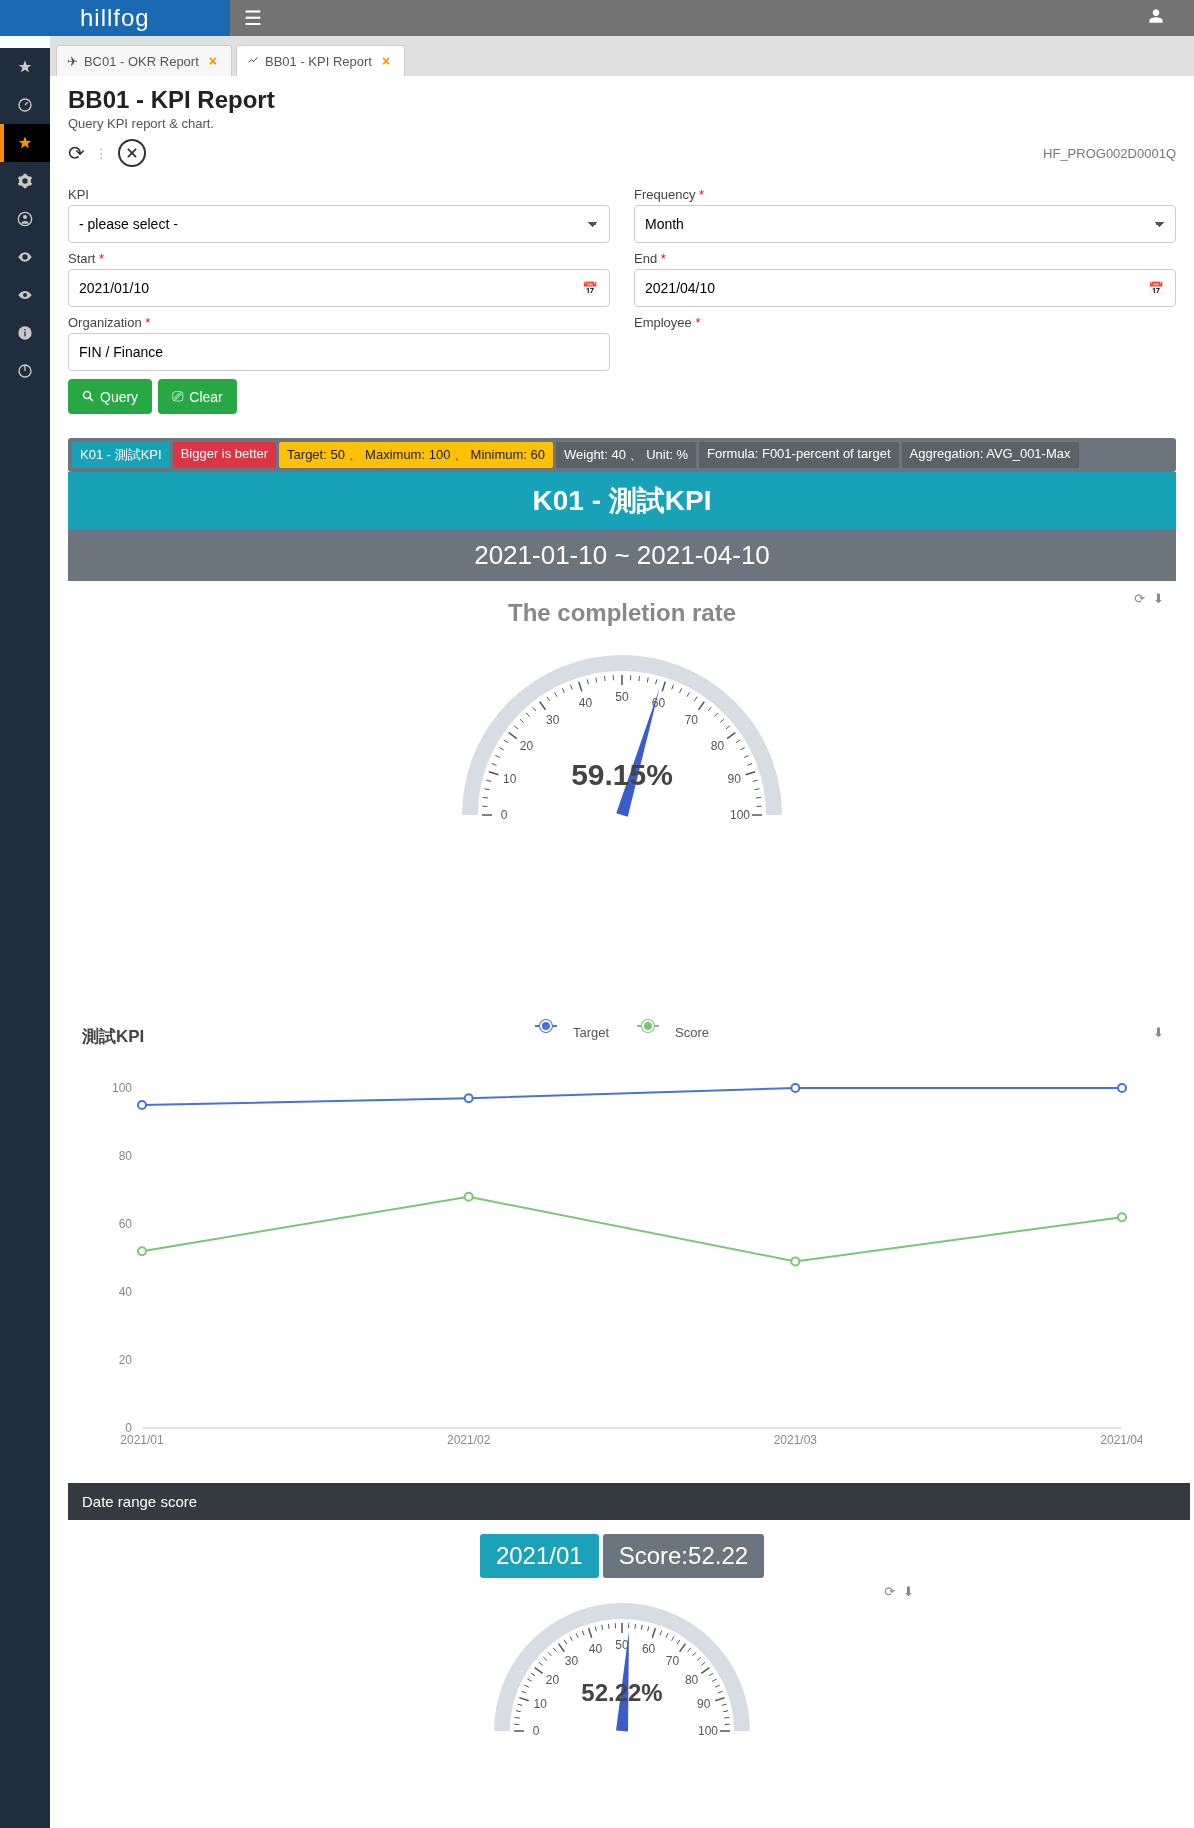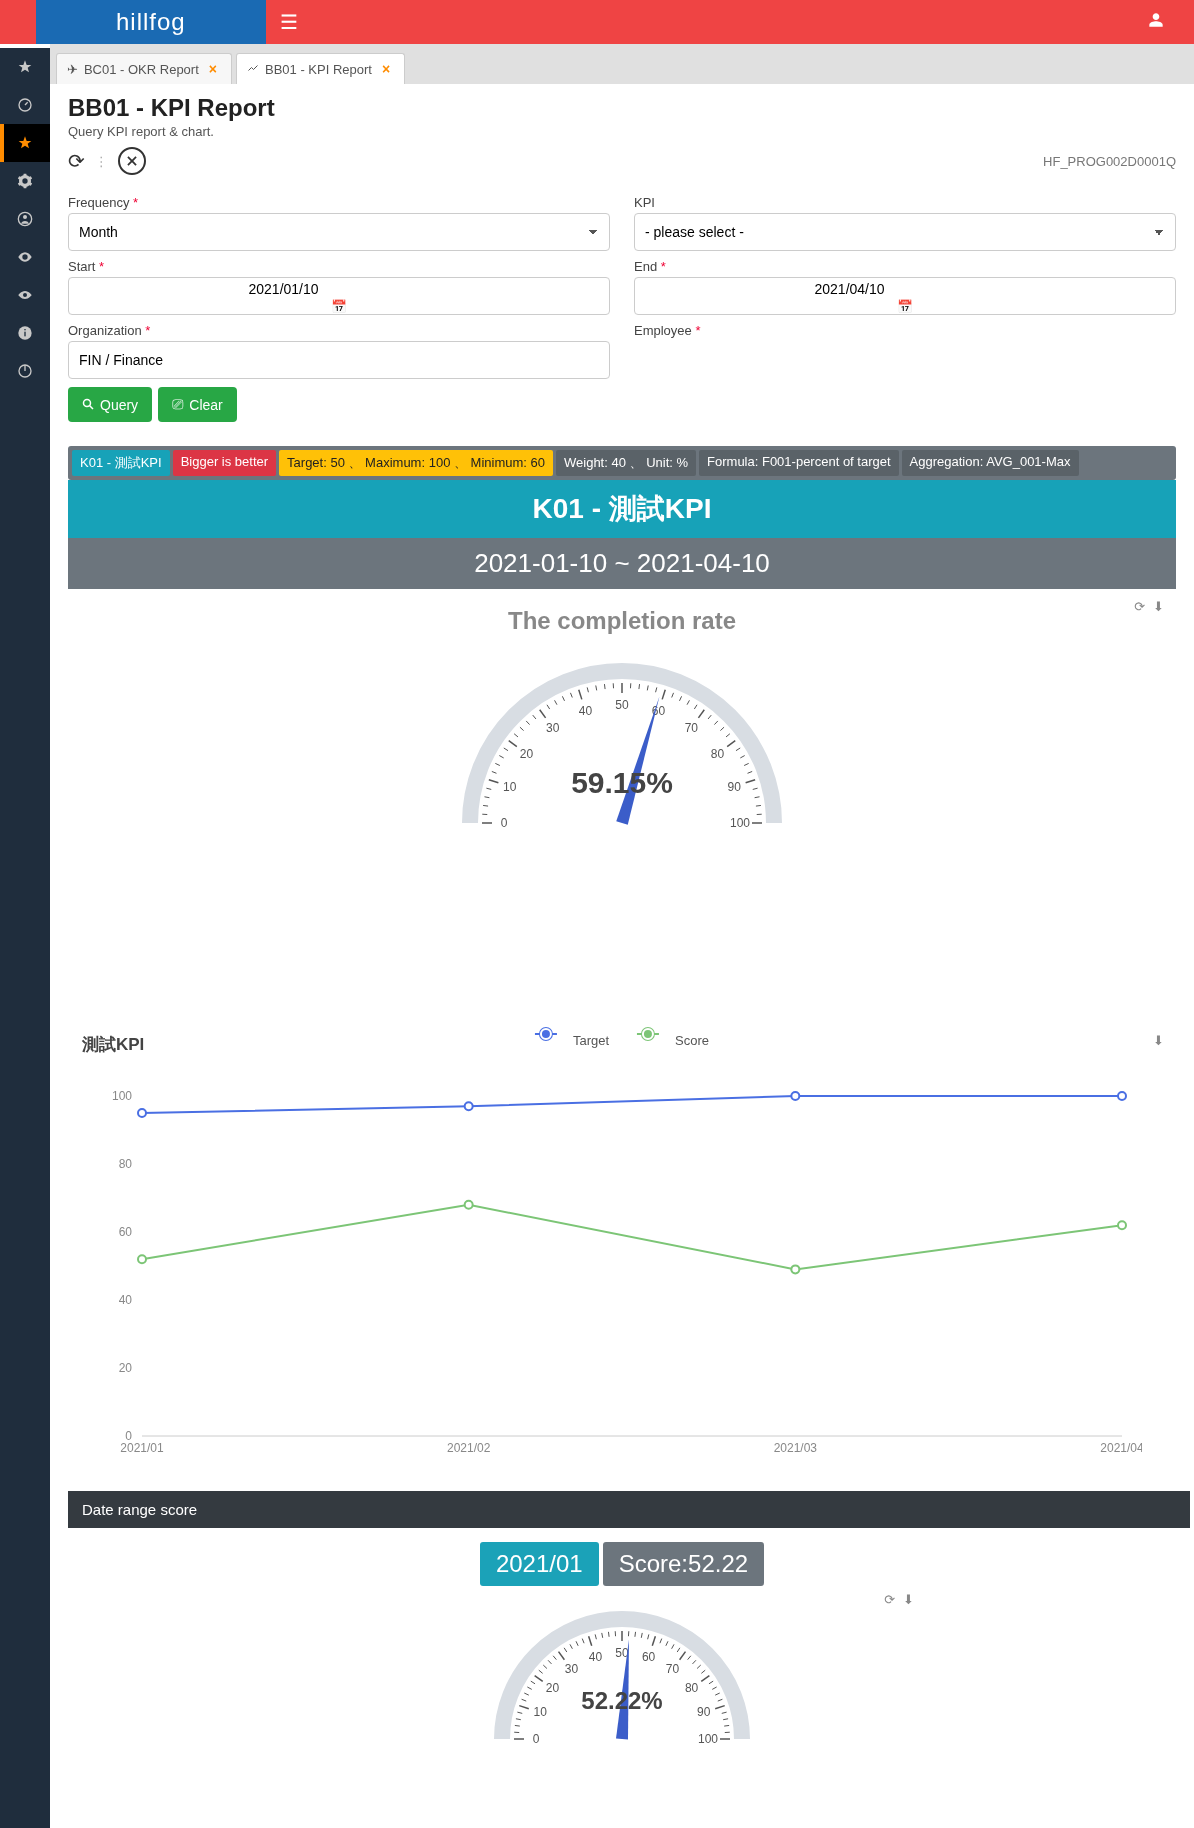--- a/index.html
+++ b/index.html
@@ -1,17 +1,17 @@
 <!DOCTYPE html>
 <html><head>
 <meta charset="utf-8">
 <style>
 * { box-sizing: border-box; margin: 0; padding: 0; }
 body { font-family: -apple-system, BlinkMacSystemFont, "Segoe UI", Arial, sans-serif; font-size: 13px; background: #fff; color: #333; width: 1194px; }
-.topbar { background: #ef4444; height: 44px; display: flex; align-items: center; color: #fff; padding-left: 36px; }
+.topbar { background: #737373; height: 36px; display: flex; align-items: center; color: #fff; }
 .brand-section { background: #1a6ab3; width: 230px; height: 100%; display: flex; align-items: center; padding-left: 80px; font-size: 24px; letter-spacing: 1px; font-weight: 300; }
 .hamburger { margin-left: 14px; font-size: 20px; cursor: pointer; }
 .topbar-right { margin-left: auto; margin-right: 30px; font-size: 16px; }
 .sidebar { position: absolute; top: 48px; left: 0; width: 50px; background: #1f2d3d; min-height: 1780px; z-index: 10; }
 .side-item { height: 38px; display: flex; align-items: center; justify-content: center; color: #c8c8c8; cursor: pointer; position: relative; }
 .side-item.active { background: #000; }
 .side-item.active::before { content: ""; position: absolute; left: 0; top: 0; bottom: 0; width: 4px; background: #ff8c00; }
 .side-item.orange { color: #ff8c00; }
 .side-item svg { width: 16px; height: 16px; }
 .content { margin-left: 50px; }
@@ -25,21 +25,21 @@
 .tool-row { display: flex; align-items: center; margin-top: 8px; gap: 10px; }
 .tool-btn { width: 28px; height: 28px; border-radius: 50%; border: 2px solid #333; background: #fff; display: flex; align-items: center; justify-content: center; cursor: pointer; }
 .prog-id { margin-left: auto; color: #777; font-size: 13px; }
 .form { padding: 10px 18px; }
 .form-row { display: flex; gap: 24px; margin-bottom: 8px; }
 .form-col { flex: 1; }
 .label { font-size: 13px; color: #444; margin-bottom: 3px; display: block; }
 .req { color: #e03; }
 .control { width: 100%; height: 38px; border: 1px solid #ccc; border-radius: 4px; padding: 0 10px; font-size: 14px; background: #fff; }
 select.control { appearance: none; background-image: linear-gradient(45deg, transparent 50%, #555 50%), linear-gradient(135deg, #555 50%, transparent 50%); background-position: calc(100% - 16px) 16px, calc(100% - 11px) 16px; background-size: 5px 5px, 5px 5px; background-repeat: no-repeat; }
-.date-control { display: flex; align-items: center; border: 1px solid #ccc; border-radius: 4px; height: 38px; padding: 0 10px; flex-direction: column; }
+.date-control { display: flex; align-items: center; border: 1px solid #ccc; border-radius: 4px; height: 38px; padding: 0 10px; }
 .date-control input { border: none; flex: 1; font-size: 14px; outline: none; }
 .btn-row { display: flex; gap: 6px; margin-top: 6px; }
 .btn { border: none; border-radius: 4px; padding: 9px 14px; font-size: 14px; color: #fff; display: flex; align-items: center; gap: 6px; cursor: pointer; }
 .btn-green { background: #28a745; }
 .result { margin: 14px 18px 0 18px; }
 .pill-bar { background: #6c757d; padding: 4px; border-radius: 3px; display: flex; flex-wrap: wrap; gap: 3px; font-size: 13px; }
 .pill { padding: 4px 8px; border-radius: 2px; color: #fff; white-space: nowrap; }
 .pill-teal { background: #17a2b8; }
 .pill-red { background: #dc3545; }
 .pill-amber { background: #ffc107; color: #222; }
@@ -165,29 +165,29 @@
             <line x1="19" y1="5" x2="5" y2="19"></line>
           </svg>
       </div>
       <div class="prog-id">HF_PROG002D0001Q</div>
     </div>
   </div>
 
   <div class="form">
     <div class="form-row">
       <div class="form-col">
+        <label class="label">KPI</label>
+        <select class="control">
+          <option>- please select -</option>
+        </select>
+      </div>
+      <div class="form-col">
         <label class="label"><span>Frequency</span> <span class="req">*</span></label>
         <select class="control">
           <option>Month</option>
-        </select>
-      </div>
-      <div class="form-col">
-        <label class="label">KPI</label>
-        <select class="control">
-          <option>- please select -</option>
         </select>
       </div>
     </div>
     <div class="form-row">
       <div class="form-col">
         <label class="label"><span>Start</span> <span class="req">*</span></label>
         <div class="date-control">
           <input value="2021/01/10" style="">
           <span>📅</span>
         </div>

